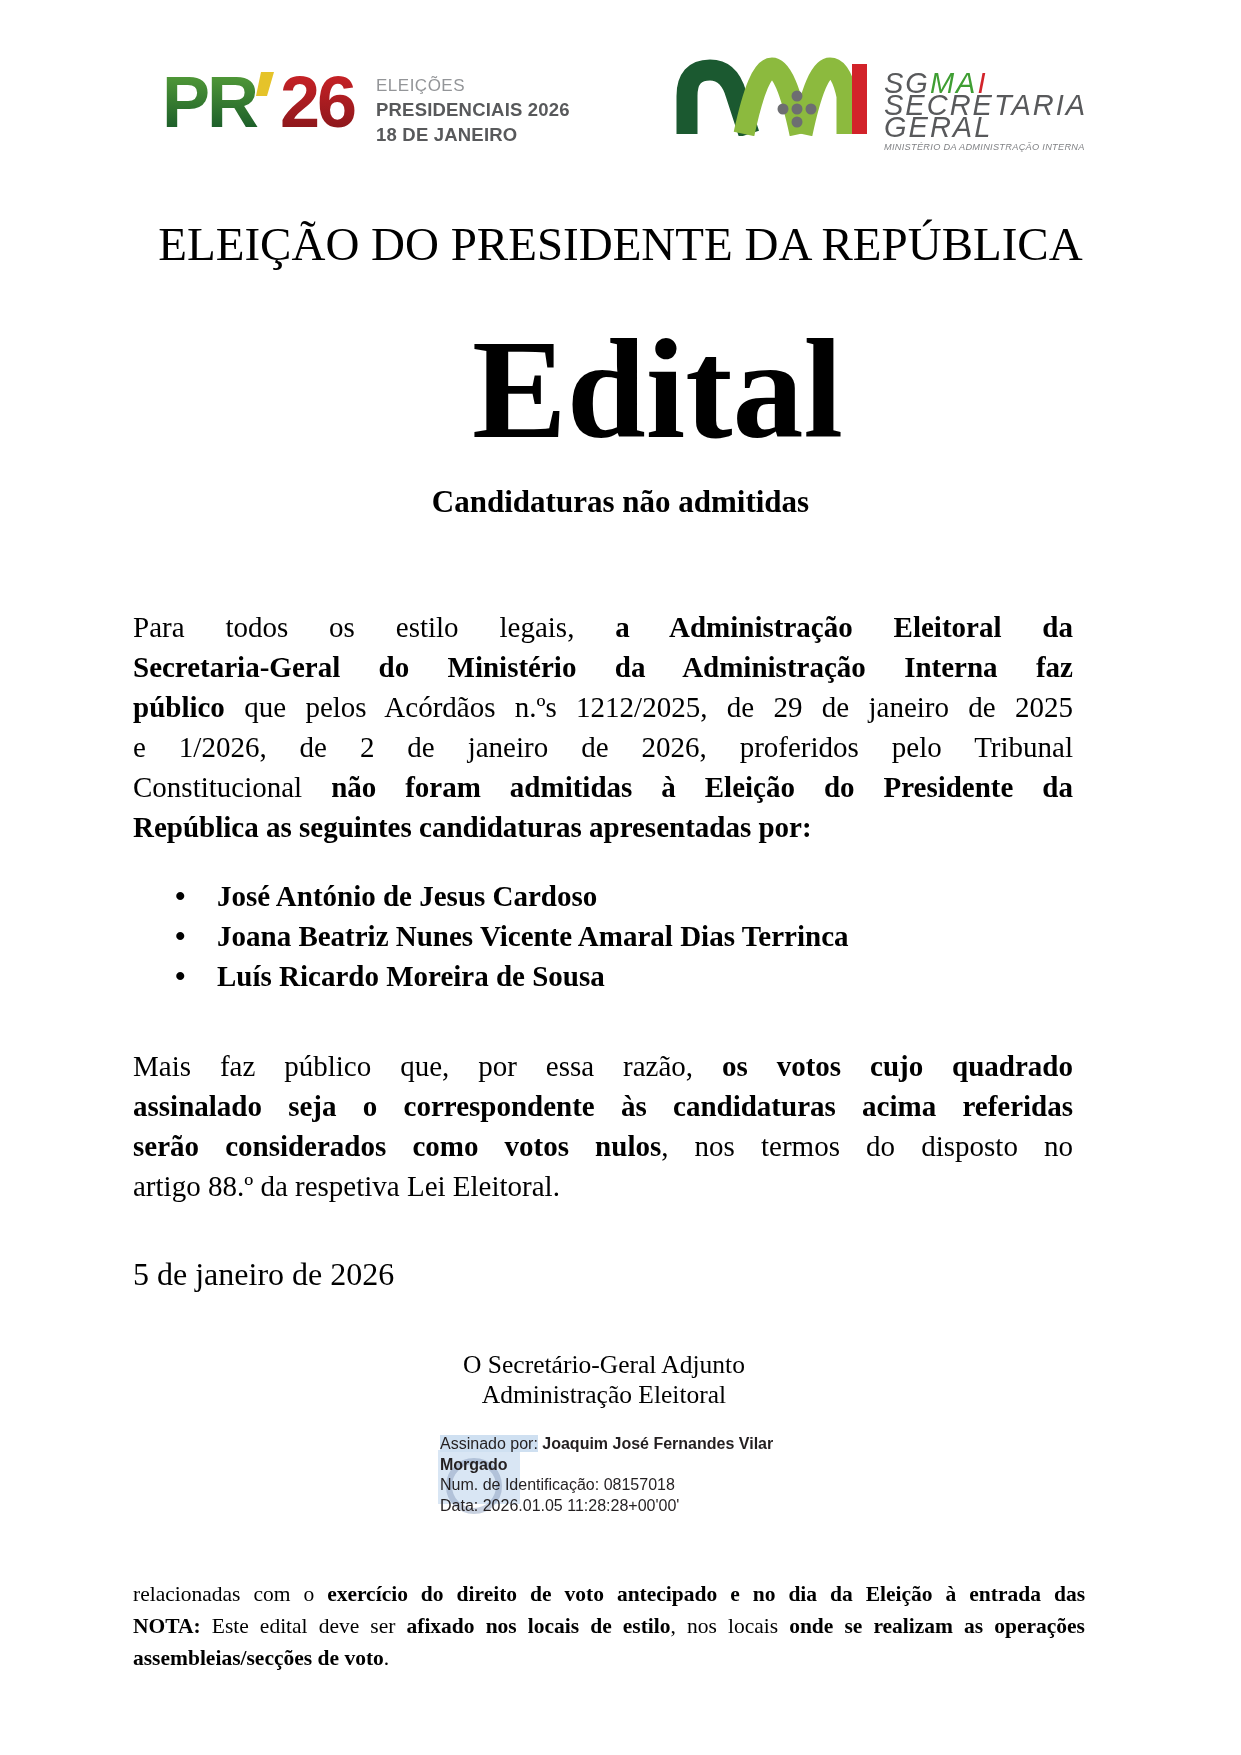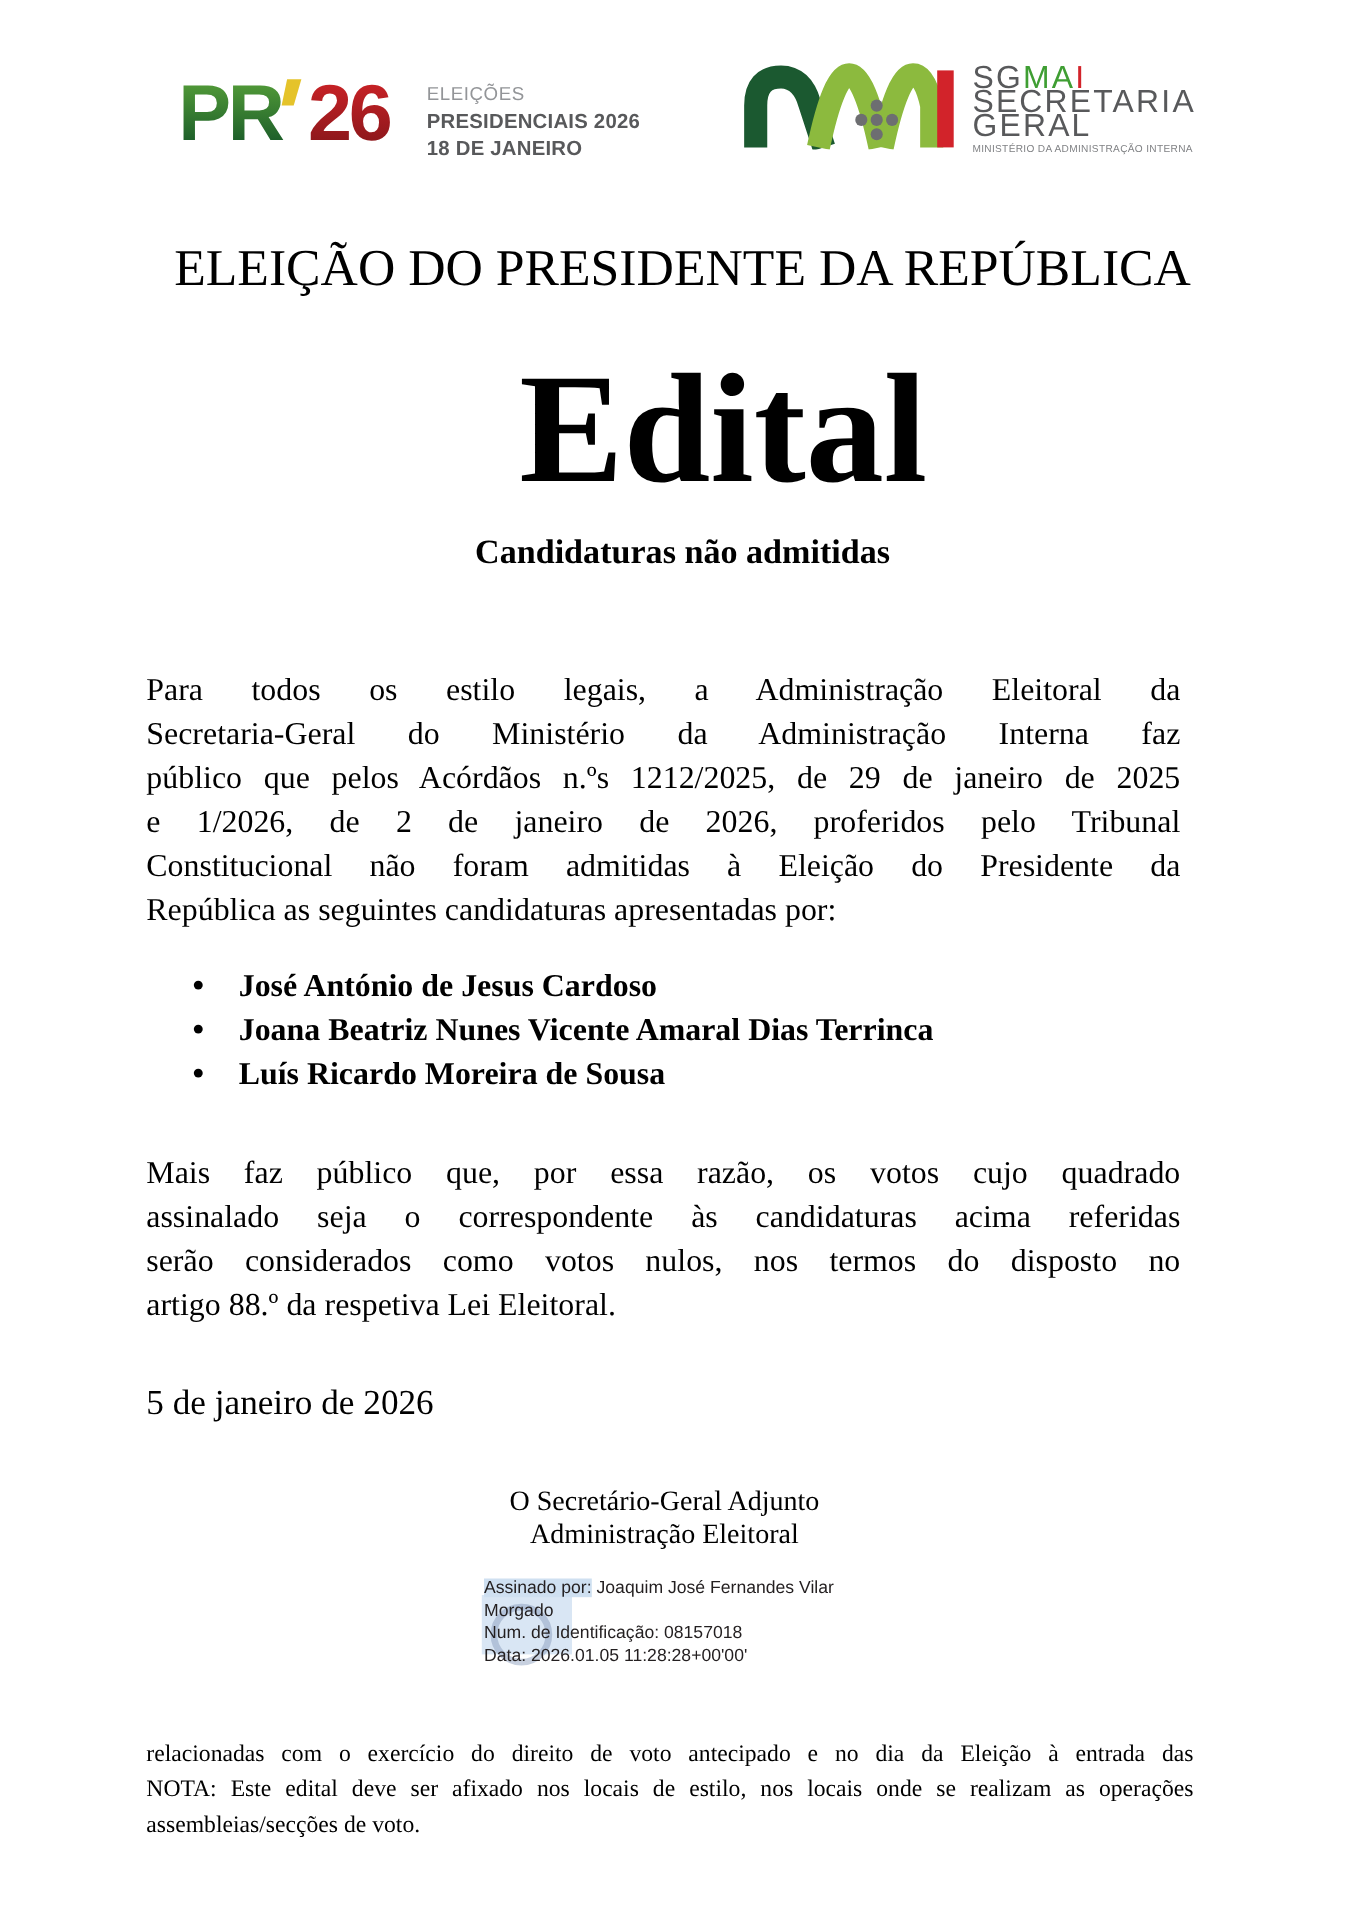--- a/index.html
+++ b/index.html
@@ -1,45 +1,45 @@
 <!DOCTYPE html>
 <html><head>
 <meta charset="utf-8">
 <style>
   html,body{margin:0;padding:0;background:#fff;}
   .page{position:relative;width:1241px;height:1755px;background:#ffffff;overflow:hidden;
         font-family:"Liberation Serif","DejaVu Serif",serif;color:#000;}
 
   
   .pr26-logo{position:absolute;left:160px;top:58px;}
-  .pr26-text{position:absolute;left:388px;top:76px;font-family:"Liberation Sans",sans-serif;}
+  .pr26-text{position:absolute;left:376px;top:76px;font-family:"Liberation Sans",sans-serif;}
   .pr26-text .l1{font-size:17px;color:#939598;letter-spacing:.5px;margin-bottom:3px;}
   .pr26-text .l2,.pr26-text .l3{font-size:18.5px;font-weight:bold;color:#58595b;margin-bottom:3px;letter-spacing:.2px;}
 
   .mai-mark{position:absolute;left:676px;top:56px;}
-  .mai-text{position:absolute;left:884px;top:60px;font-family:"Liberation Sans",sans-serif;color:#58595b;}
+  .mai-text{position:absolute;left:884px;top:72px;font-family:"Liberation Sans",sans-serif;color:#58595b;font-style:italic;}
   .mai-text .row{font-size:29px;line-height:22px;letter-spacing:2px;font-weight:400;white-space:nowrap;}
   .mai-text .tiny{font-size:9.2px;line-height:12px;letter-spacing:.3px;color:#808285;margin-top:3px;white-space:nowrap;}
   .c-gray{color:#58595b}.c-green{color:#3f9e33}.c-red{color:#d2232a}
 
   
   .doc-title{position:absolute;left:0;top:218px;width:1241px;text-align:center;
              font-size:47px;line-height:52px;white-space:nowrap;}
   .edital{position:absolute;left:0;top:318px;width:1241px;text-align:center;
           font-size:142px;line-height:1.0;font-weight:bold;margin-left:37px;}
   .subheading{position:absolute;left:0;top:484px;width:1241px;text-align:center;
               font-size:31px;font-weight:bold;}
 
   
   .para{position:absolute;left:133px;width:940px;font-size:29px;}
   .para1{top:607px;}
   .para2{top:1046px;}
   .jline{line-height:40px;text-align:justify;text-align-last:justify;white-space:nowrap;}
   .jline.last{text-align-last:left;}
-  .b{font-weight:normal;}
+  .b{font-weight:bold;}
 
   .candidates{position:absolute;left:133px;top:876px;width:940px;margin:0;padding:0;list-style:none;}
   .candidates li{position:relative;padding-left:84px;line-height:40px;font-size:29px;font-weight:bold;}
   .candidates li::before{content:"\2022";position:absolute;left:42px;top:0;font-size:30px;}
 
   .date{position:absolute;left:133px;top:1256px;font-size:32px;}
 
   .sig-role{position:absolute;left:0;top:1350px;width:1208px;text-align:center;
             font-size:25.5px;line-height:30px;}
 

